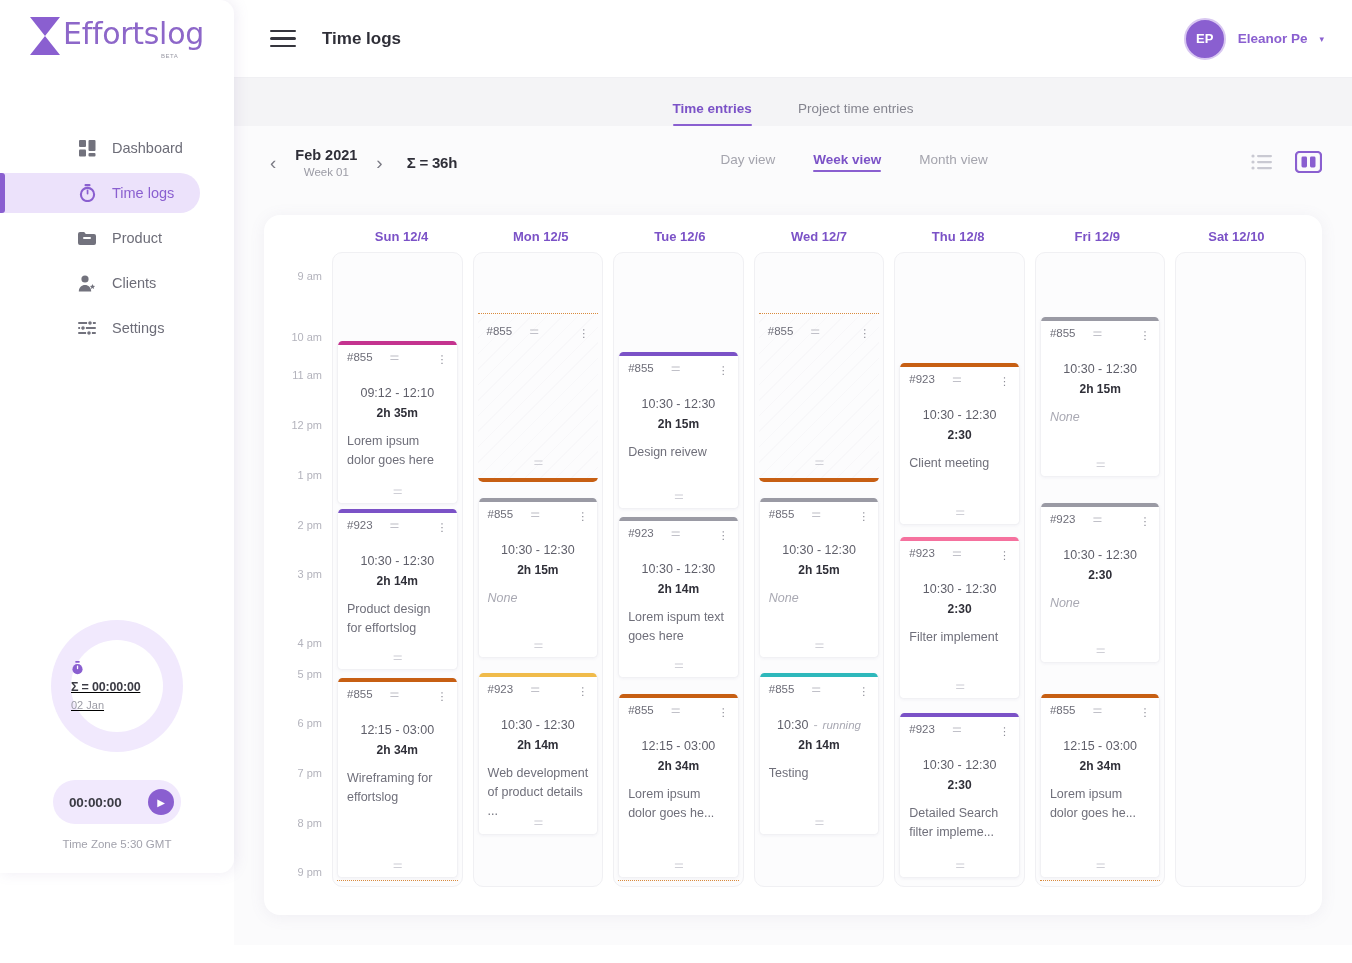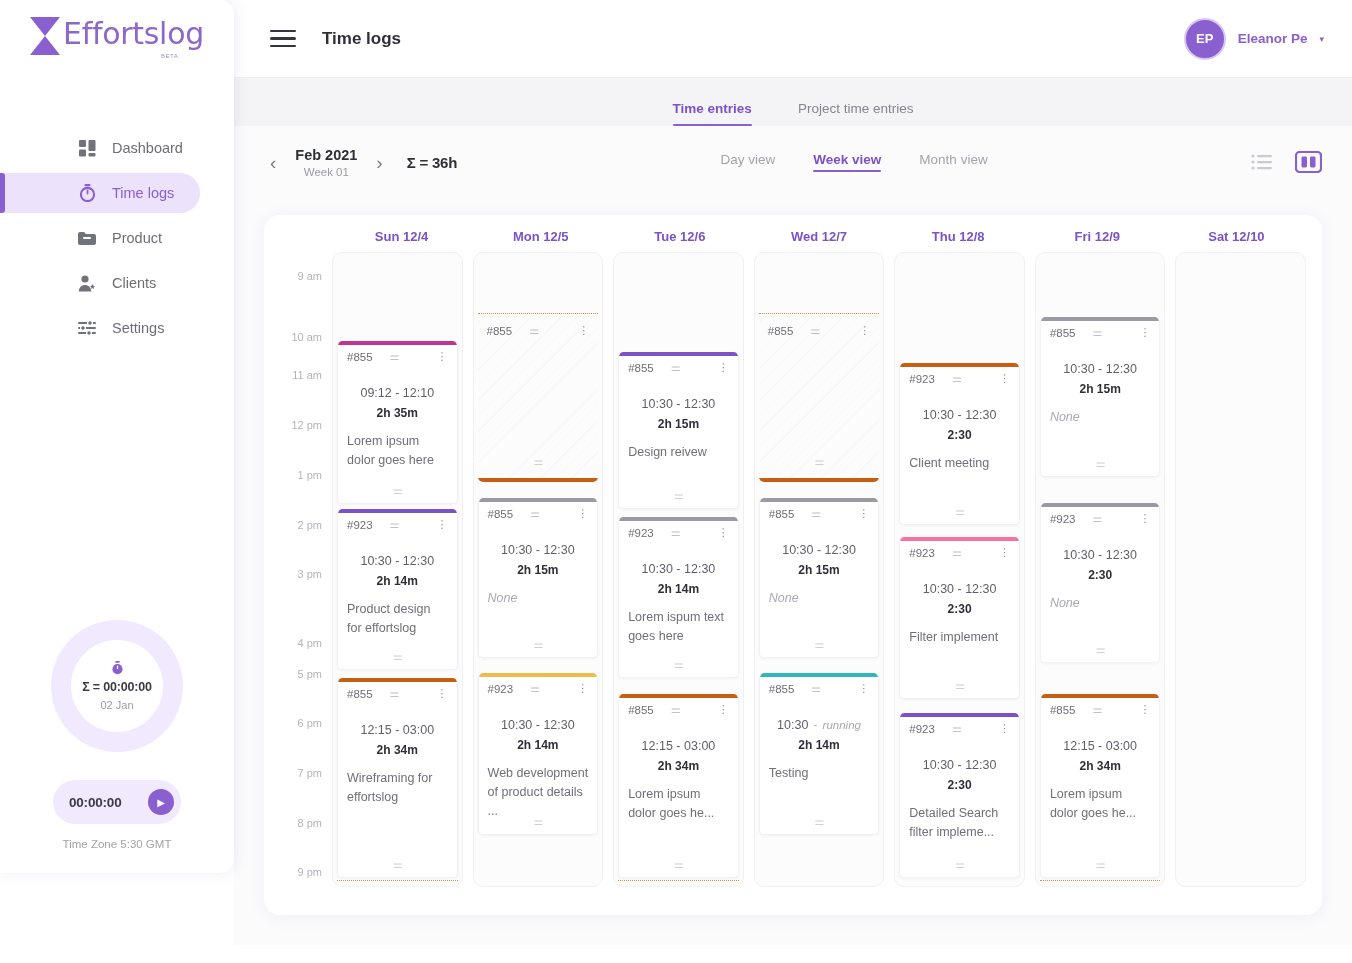--- a/index.html
+++ b/index.html
@@ -66,21 +66,21 @@
   #timer-ring {
     position: absolute; left: 51px; top: 620px;
     width: 132px; height: 132px; border-radius: 50%;
     background: #f1e9fd;
     display: flex; align-items: center; justify-content: center;
   }
   #timer-inner {
     width: 92px; height: 92px; border-radius: 50%;
     background: #ffffff;
     display: flex; flex-direction: column;
-    align-items: center; justify-content: center;
+    align-items: flex-start; justify-content: center; text-decoration: underline;
   }
   #timer-inner .t-ico { color:#8a5fd0; font-size: 14px; margin-bottom: 2px; }
   #timer-sum { font-size: 12.5px; color: #3b3b44; font-weight: 600; letter-spacing:-.2px;}
   #timer-date { font-size: 11px; color: #9c9ca6; margin-top: 5px; }
 
   #timer-pill {
     position: absolute; left: 53px; top: 780px;
     width: 128px; height: 44px; border-radius: 22px;
     background: #f1e9fd;
     display: flex; align-items: center; justify-content: space-between;
@@ -203,21 +203,21 @@
     border-top: none;
     box-shadow: 0 1px 3px rgba(120,110,150,.07);
     padding: 7px 9px 0 9px;
     overflow: hidden;
   }
   .entry .topbar-color {
     position: absolute; left: 0; right: 0; top: 0; height: 4px;
     border-radius: 4px 4px 0 0;
   }
   .entry-head {
-    display: flex; align-items: center; margin-top: 2px;
+    display: flex; align-items: flex-end; margin-top: 2px;
   }
   .entry-id { font-size: 11.5px; color: #6d6d78; }
   .eq-ico { color: #c0c0c8; font-size: 11px; margin-left: 17px; letter-spacing:-1px;}
   .dots-ico {
     margin-left: auto; color: #8c8c96; font-size: 11px;
     line-height: .62; text-align: center; cursor: pointer;
   }
   .entry-time {
     text-align: center; font-size: 12.5px; color: #5f5f6a;
     margin-top: 23px; white-space: nowrap;

